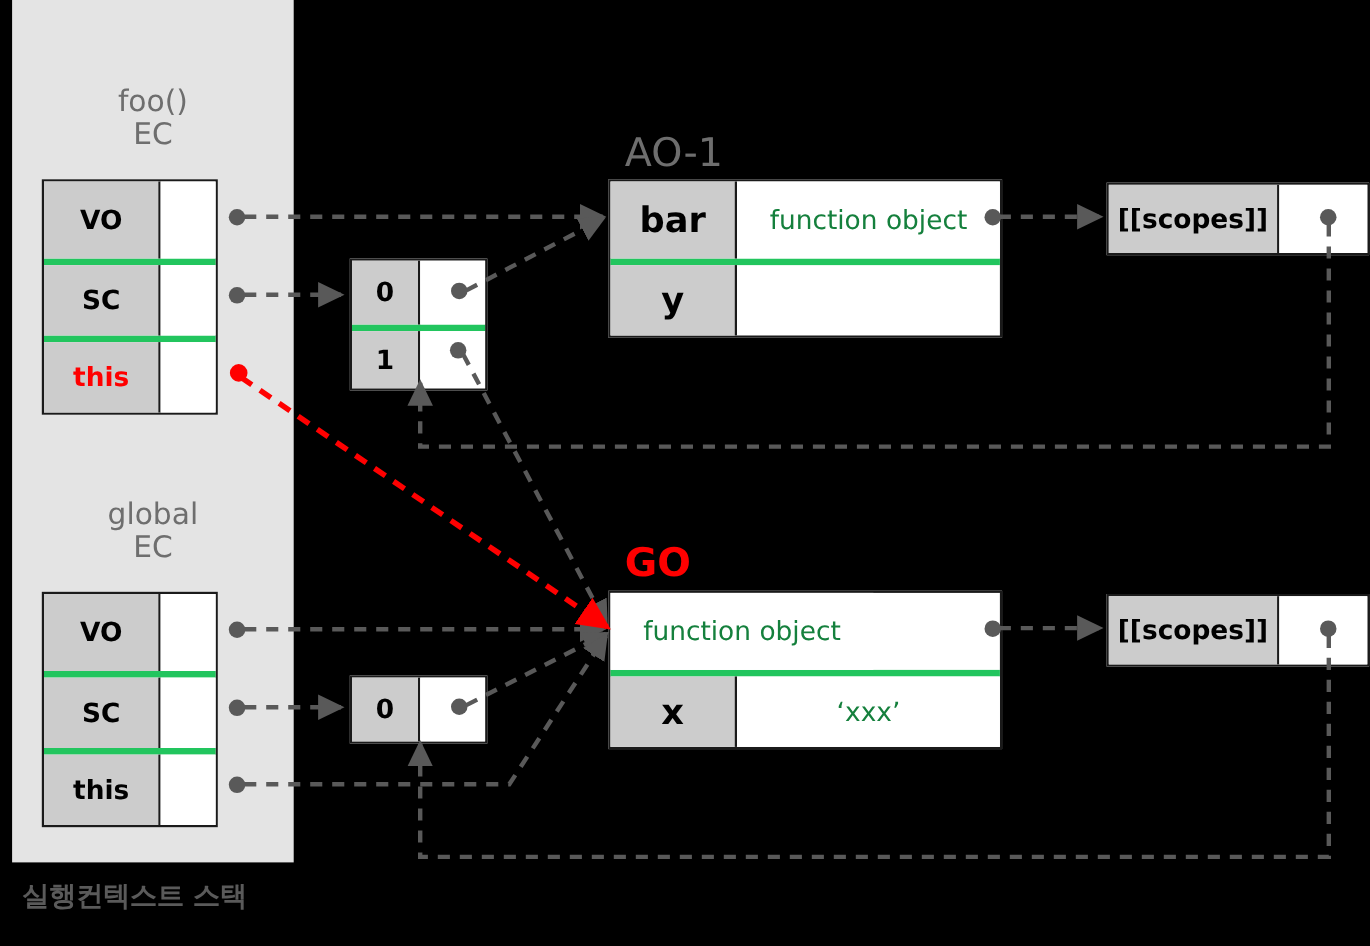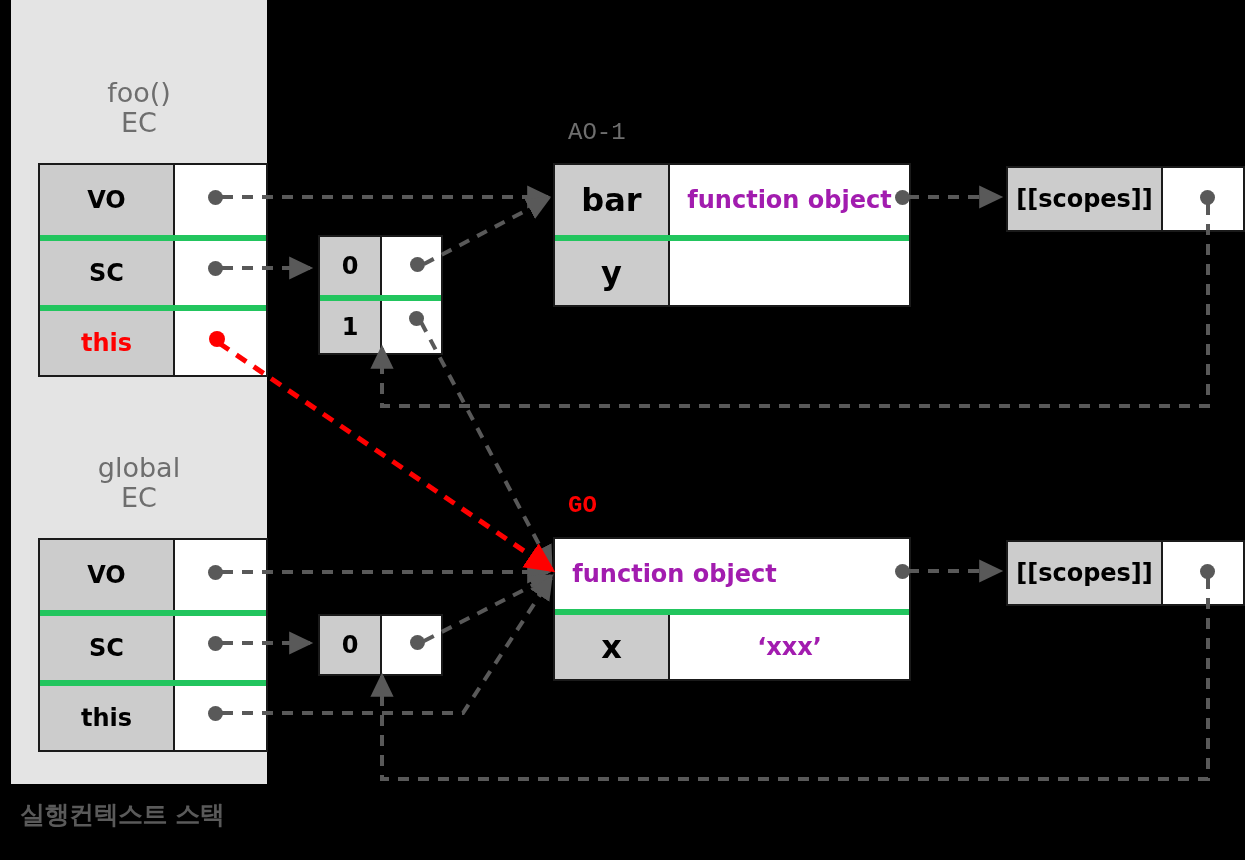--- a/index.html
+++ b/index.html
@@ -68,26 +68,26 @@
     font-weight: bold;
     color: #000000;
   }
   .tval {
     background: #ffffff;
     display: flex;
     align-items: center;
     justify-content: center;
     position: relative;
     box-sizing: border-box;
-    font-weight: bold;
-    color: #a21caf;
-  }
-
-  
-  .ec-tbl { width: 230px; text-align: center; }
+    font-weight: normal;
+    color: #15803d;
+  }
+
+  
+  .ec-tbl { width: 160px; text-align: center; }
   .ec-tbl .trow { height: 70px; }
   .ec-tbl .tkey { width: 135px; font-size: 24px; }
   .ec-tbl .tval { width: 64px; }
   .ec-tbl .trow:last-child .tkey { border-bottom: none; }
 
   .ec-title {
     position: absolute;
     width: 256px;
     text-align: center;
     font-size: 27px;
@@ -97,24 +97,23 @@
   }
 
   
   .obj-tbl { width: 358px; }
   .obj-tbl .trow { height: 70px; }
   .obj-tbl .tkey { width: 115px; font-size: 32px; }
   .obj-tbl .tval { width: 239px; font-size: 24px; }
 
   .obj-title {
     position: absolute;
-    font-size: 24px;
+    font-size: 36px;
     color: #6e6e6e;
     z-index: 3;
-    font-family: Liberation Mono, monospace;
   }
   .obj-title.accent { color: #ff0000; font-weight: bold; }
 
   
   .arr-tbl { width: 125px; }
   .arr-tbl .trow { height: 58px; }
   .arr-tbl .tkey { width: 62px; font-size: 24px; }
   .arr-tbl .tval { width: 59px; }
 
   

